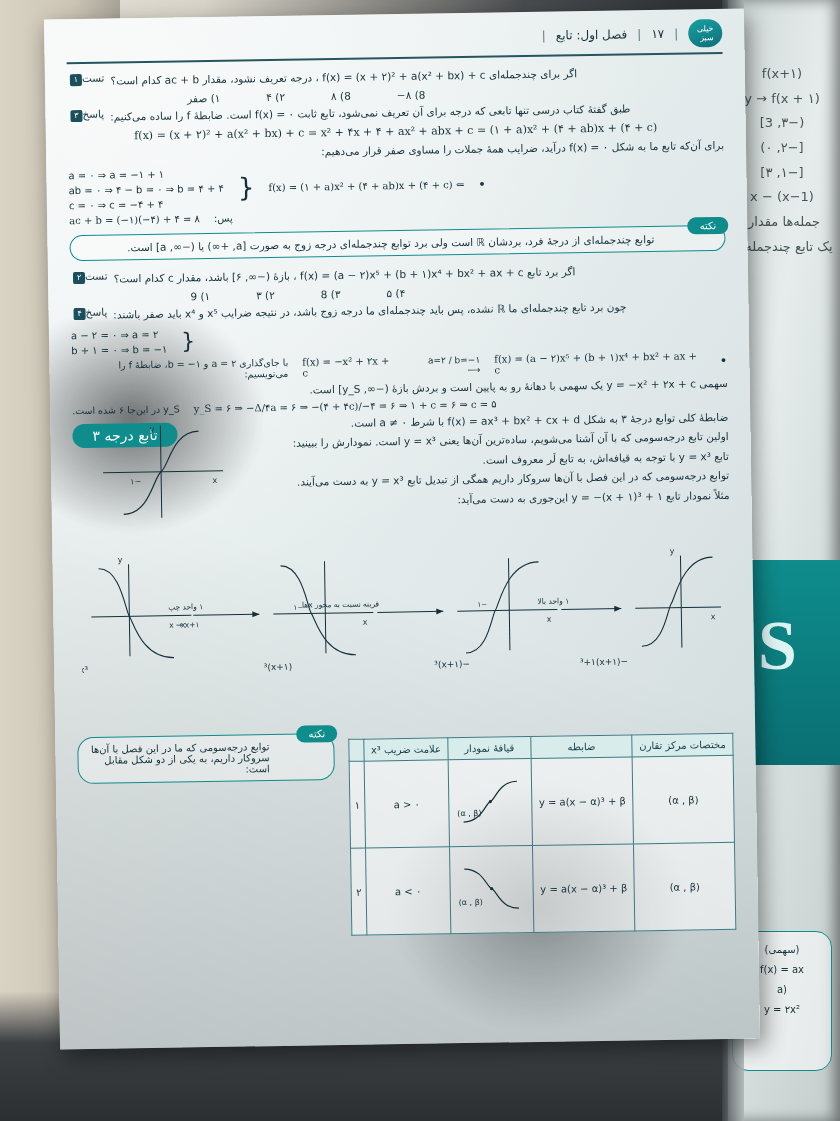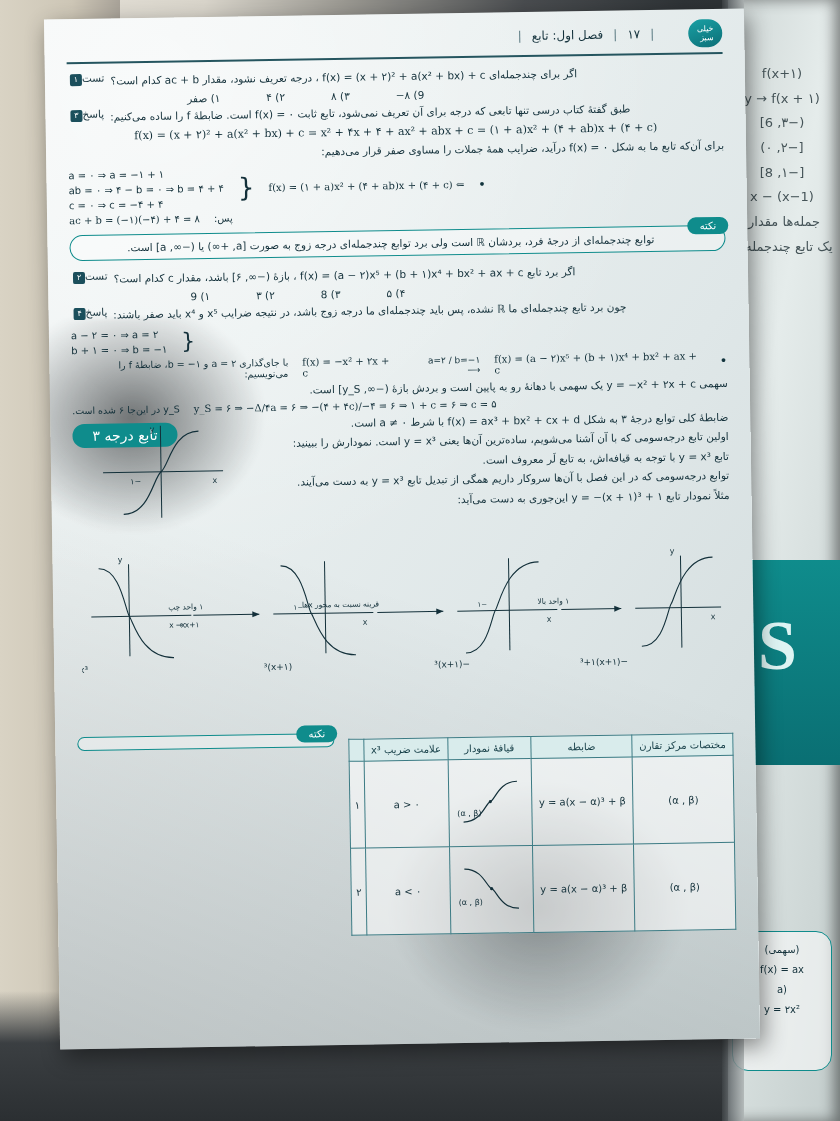--- a/index.html
+++ b/index.html
@@ -77,21 +77,21 @@
     position:absolute;left:330px;top:770px;width:300px;height:250px;
     background:radial-gradient(ellipse at 50% 50%, rgba(20,24,26,.38), rgba(20,24,26,0) 70%);
     filter:blur(3px);pointer-events:none;
   }
   .inner{position:relative;z-index:2;padding:10px 22px 0 22px;color:#13303a;}
   
   .hdr{display:flex;align-items:center;gap:10px;font-size:12px;color:#14323c;}
   .hdr .logo{
     width:34px;height:28px;border-radius:14px;
     background:linear-gradient(160deg,#1aa0a4,#0c6f77);
-    display:flex;align-items:center;justify-content:center;color:#fff;font-size:8px;margin-left:24px;
+    display:flex;align-items:center;justify-content:center;color:#fff;font-size:8px;
   }
   .hdr .sep{color:#5a7a82;}
   .hdr-rule{height:1.5px;background:#25555f;margin:5px 0 8px;}
   
   .line{font-size:10.5px;line-height:1.85;text-align:right;}
   .q-head{display:flex;gap:6px;justify-content:flex-start;flex-direction:row-reverse;align-items:flex-start;font-size:10.5px;}
   .tagbox{
     display:inline-block;width:12px;height:12px;background:#1b4f5c;color:#fff;
     font-size:8px;text-align:center;line-height:12px;border-radius:2px;margin-left:3px;
   }
@@ -142,23 +142,23 @@
 <body>
 
 <div class="photo-bg"></div>
 <div class="desk-left"></div>
 <div class="desk-bottom"></div>
 
 <div class="book-right">
   <div class="right-snips">
     <div>f(x+۱)</div>
     <div>y → f(x + ۱)</div>
-    <div>(−۳, 6]</div>
+    <div>(−۳, 3]</div>
     <div>[−۲, ۰)</div>
-    <div>[−۱, 8]</div>
+    <div>[−۱, ۳]</div>
     <div>x − (x−1)</div>
     <div>جمله‌ها مقدار.</div>
     <div>یک تابع چندجمله‌ای</div>
   </div>
   <div class="right-box">
     <div>(سهمی)</div>
     <div>f(x) = ax</div>
     <div>(a</div>
     <div>y = ۲x²</div>
   </div>
@@ -184,22 +184,22 @@
     </div>
     <div class="hdr-rule"></div>
 
     <div class="q-head">
       <span>
         <span>تست</span><span class="tagbox">۱</span>
       </span>
       <span class="line">اگر برای چندجمله‌ای f(x) = (x + ۲)² + a(x² + bx) + c ، درجه تعریف نشود، مقدار ac + b کدام است؟</span>
     </div>
     <div class="opts">
-      <span>9) ۸−</span>
-      <span>۳) ۸</span>
+      <span>8) ۸−</span>
+      <span>8) ۸</span>
       <span>۲) ۴</span>
       <span>۱) صفر</span>
     </div>
 
     <div class="q-head">
       <span>
         <span>پاسخ</span><span class="tagbox">۳</span>
       </span>
       <span class="line">طبق گفتهٔ کتاب درسی تنها تابعی که درجه برای آن تعریف نمی‌شود، تابع ثابت f(x) = ۰ است. ضابطهٔ f را ساده می‌کنیم:</span>
     </div>
@@ -381,17 +381,18 @@
               </svg>
             </td>
             <td>a &lt; ۰</td>
             <td>۲</td>
           </tr>
         </tbody>
       </table>
 
       <div class="note2">
         <span class="pill">نکته</span>
+        <span>توابع درجه‌سومی که ما در این فصل با آن‌ها سروکار داریم، به یکی از دو شکل مقابل است:</span>
       </div>
     </div>
 
   </div>
 </div>
 
 </body></html>

